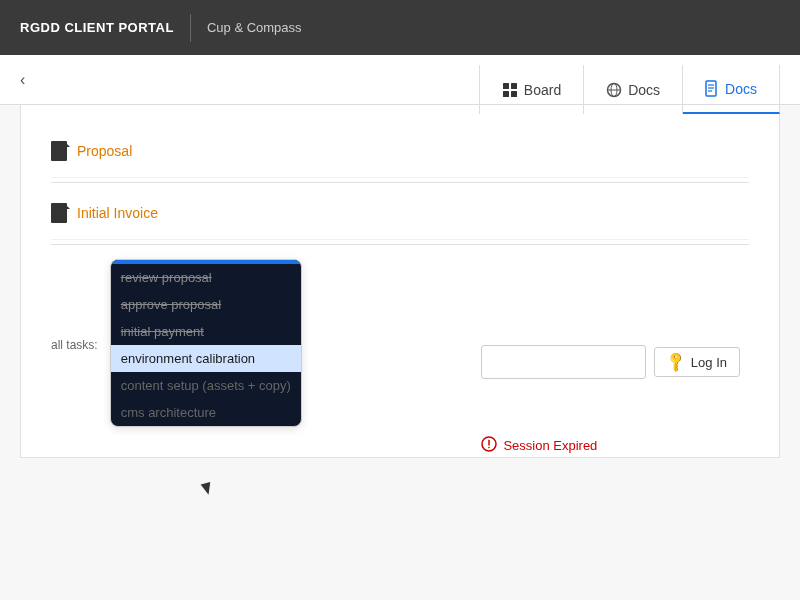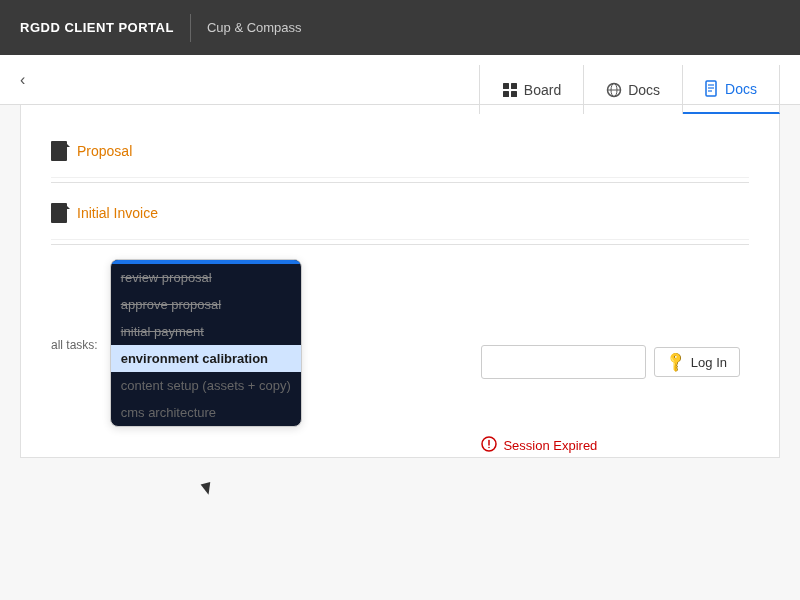--- a/index.html
+++ b/index.html
@@ -170,21 +170,21 @@
       cursor: pointer;
       color: #666;
     }
     .task-item.strikethrough {
       text-decoration: line-through;
       color: #888;
     }
     .task-item.active {
       background: #d0e4ff;
       color: #1a1a1a;
-      font-weight: 700;
+      font-weight: 400;
     }
 
     
     .login-area {
       position: absolute;
       right: 60px;
       top: 290px;
       display: flex;
       flex-direction: column;
       align-items: flex-start;

